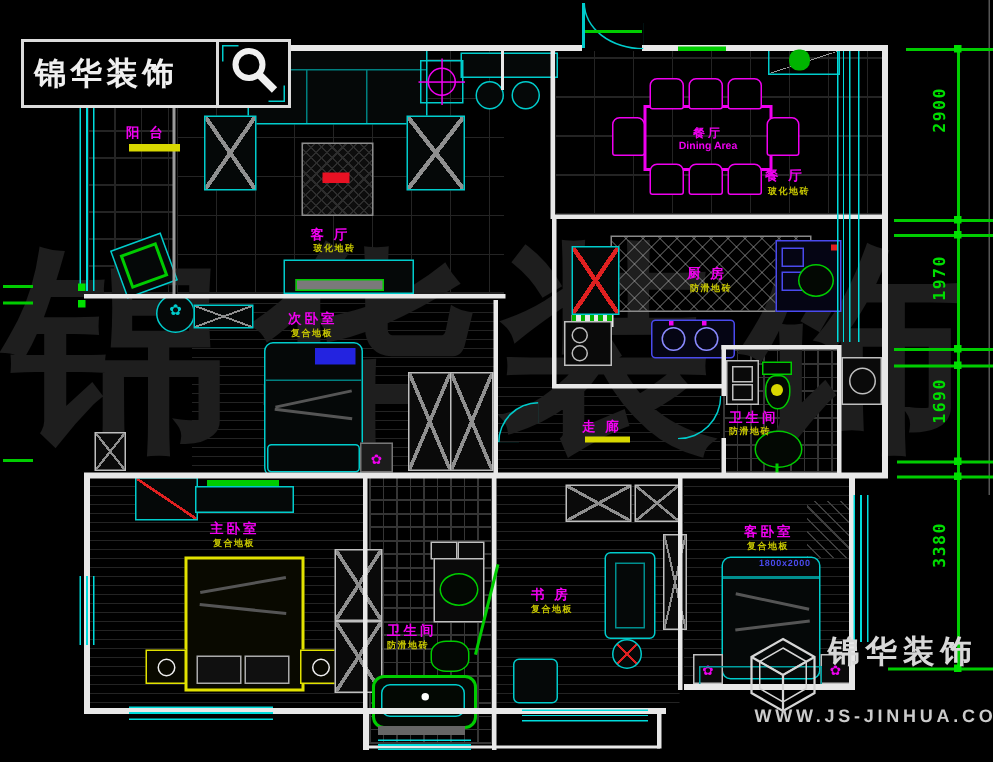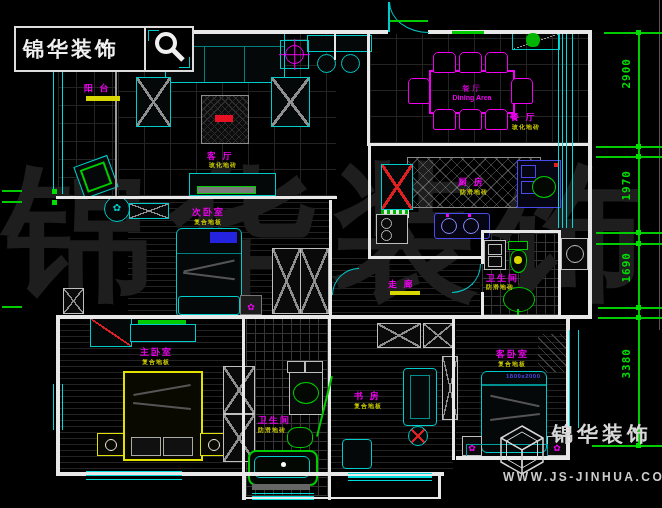--- a/index.html
+++ b/index.html
@@ -186,21 +186,21 @@
   <div class="cy" style="left:189px;top:173px;width:85px;height:21px;"></div>
   <div class="abs" style="left:197px;top:186px;width:57px;height:6px;background:#7a7a7a;border:1.5px solid #00cc00;z-index:4;"></div>
   <div class="lbl" style="left:207px;top:150px;">客 厅</div>
   <div class="sub" style="left:209px;top:161px;">玻化地砖</div>
 
   <div class="cy" style="left:307px;top:35px;width:63px;height:15px;"></div>
   <div class="cy" style="left:317px;top:54px;width:17px;height:17px;border-radius:50%;"></div>
   <div class="cy" style="left:341px;top:54px;width:17px;height:17px;border-radius:50%;"></div>
 
   <div class="abs" style="left:429px;top:70px;width:82px;height:40px;border:2px solid #f000f0;z-index:3;display:flex;flex-direction:column;align-items:center;justify-content:center;">
-    <span style="color:#f000f0;font-weight:normal;font-size:8px;letter-spacing:2px;">餐厅</span>
+    <span style="color:#f000f0;font-weight:bold;font-size:8px;letter-spacing:2px;">餐厅</span>
     <span style="color:#f000f0;font-weight:bold;font-size:7px;">Dining Area</span>
   </div>
   <div class="chair" style="left:433px;top:52px;width:21px;height:19px;"></div>
   <div class="chair" style="left:459px;top:52px;width:21px;height:19px;"></div>
   <div class="chair" style="left:485px;top:52px;width:21px;height:19px;"></div>
   <div class="chair" style="left:433px;top:109px;width:21px;height:19px;"></div>
   <div class="chair" style="left:459px;top:109px;width:21px;height:19px;"></div>
   <div class="chair" style="left:485px;top:109px;width:21px;height:19px;"></div>
   <div class="chair" style="left:408px;top:78px;width:20px;height:24px;"></div>
   <div class="chair" style="left:511px;top:78px;width:20px;height:24px;"></div>

